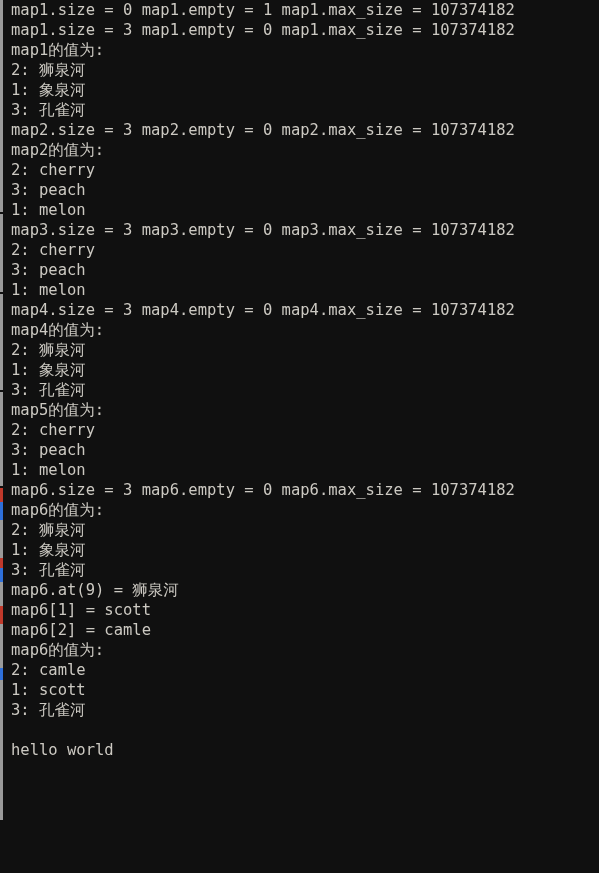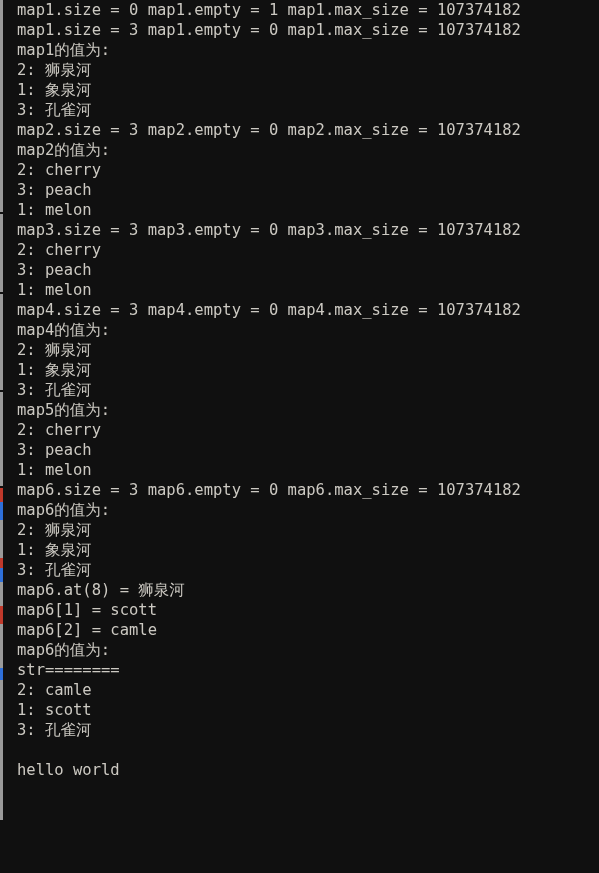--- a/index.html
+++ b/index.html
@@ -38,21 +38,21 @@
     padding: 0;
     margin: 0;
   }
   .line {
     height: 20px;
     line-height: 20px;
     font-size: 15.5px;
     color: #ccc9c2;
     white-space: pre;
     letter-spacing: 0px;
-    padding-left: 14px;
+    padding-left: 8px;
   }
   .line.blank {
     color: transparent;
   }
 </style>
 </head>
 <body>
 
 <div id="screen">
 
@@ -96,25 +96,24 @@
       <div class="line">3: 孔雀河</div>
       <div class="line">map5的值为:</div>
       <div class="line">2: cherry</div>
       <div class="line">3: peach</div>
       <div class="line">1: melon</div>
       <div class="line">map6.size = 3 map6.empty = 0 map6.max_size = 107374182</div>
       <div class="line">map6的值为:</div>
       <div class="line">2: 狮泉河</div>
       <div class="line">1: 象泉河</div>
       <div class="line">3: 孔雀河</div>
-      <div class="line">map6.at(8) = 狮泉河</div>
+      <div class="line">map6.at(9) = 狮泉河</div>
       <div class="line">map6[1] = scott</div>
       <div class="line">map6[2] = camle</div>
       <div class="line">map6的值为:</div>
-      <div class="line">str========</div>
       <div class="line">2: camle</div>
       <div class="line">1: scott</div>
       <div class="line">3: 孔雀河</div>
       <div class="line blank">&nbsp;</div>
       <div class="line">hello world</div>
     </div>
 
 </div>
 
 </body></html>

